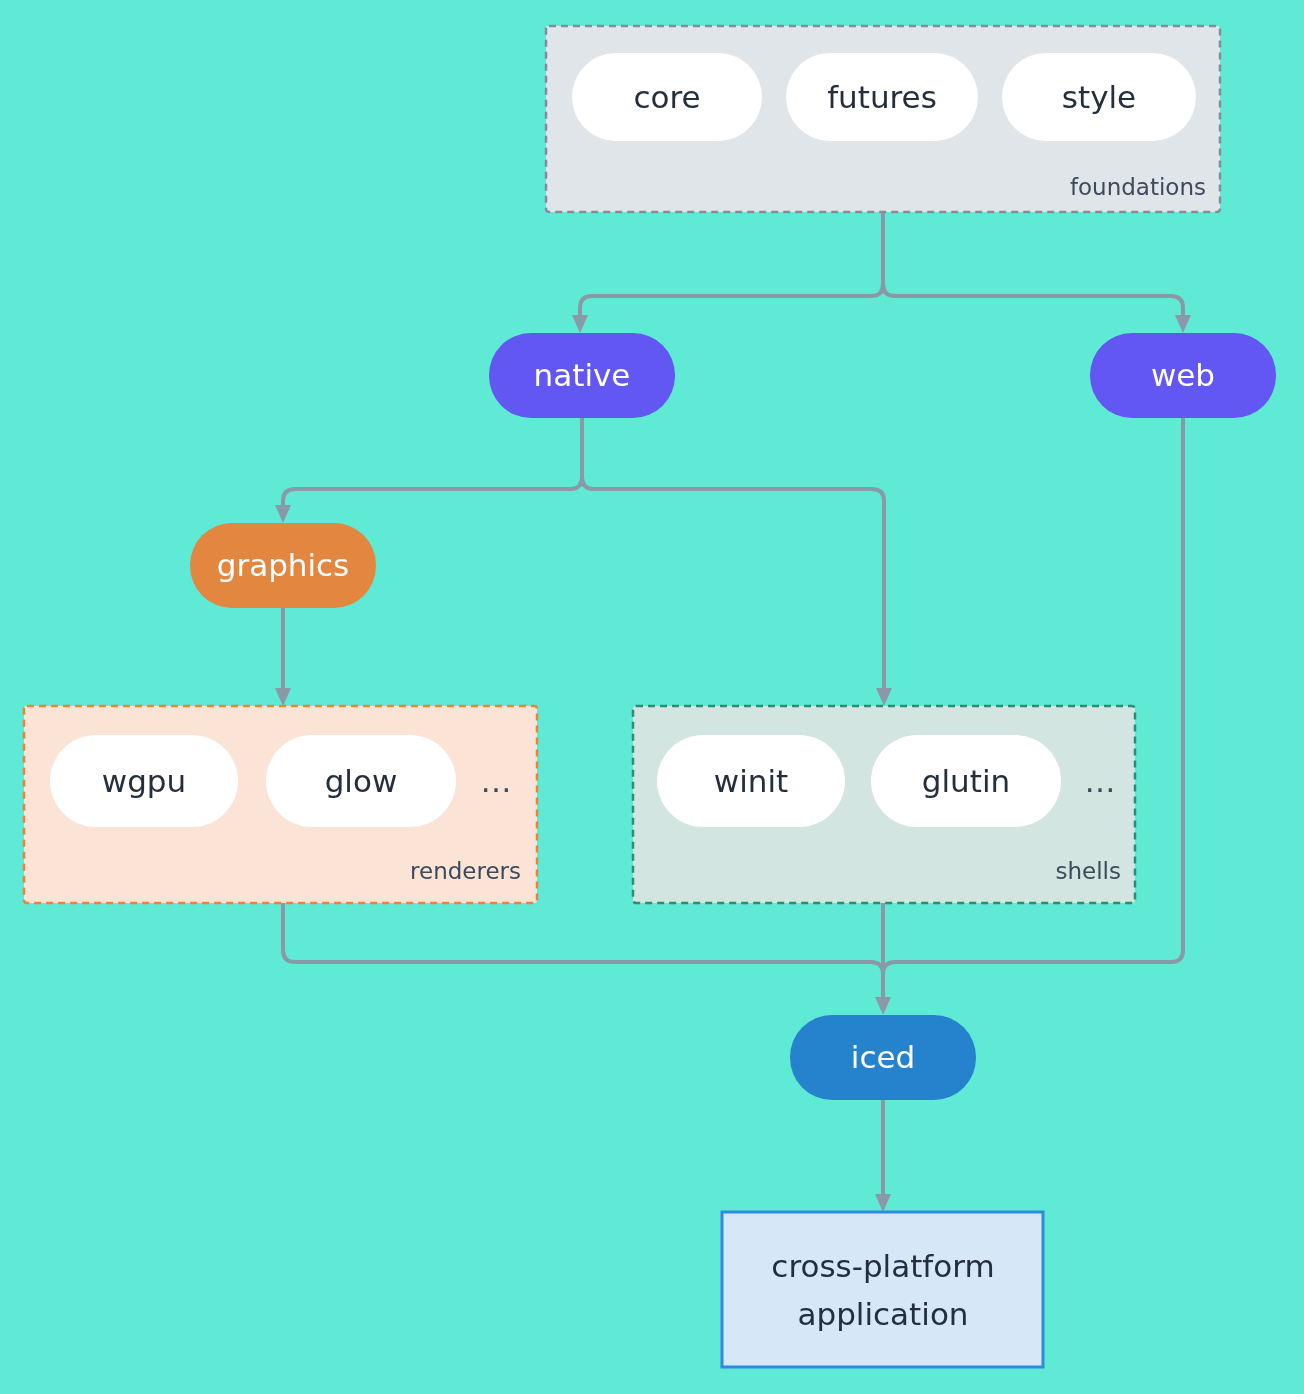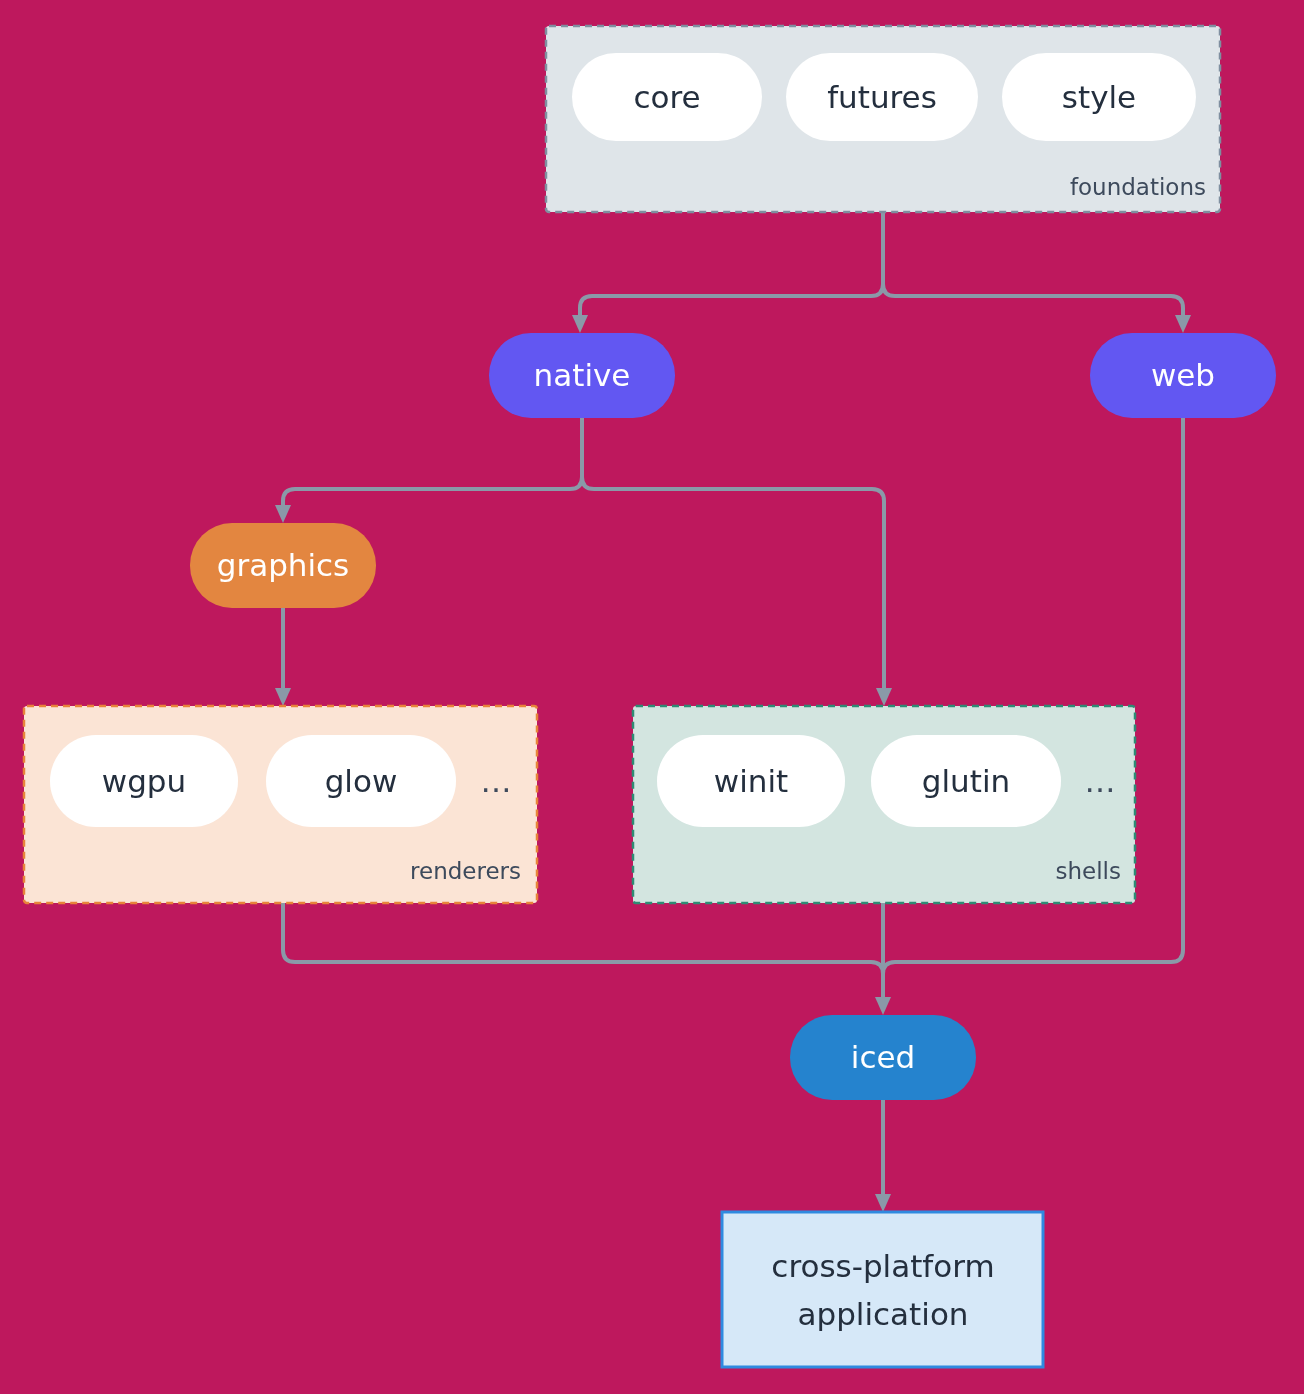--- a/index.html
+++ b/index.html
@@ -10,21 +10,21 @@
   body {
     width: 1304px;
     height: 1394px;
     overflow: hidden;
     font-family: "DejaVu Sans", sans-serif;
   }
   #diagram-root {
     position: relative;
     width: 1304px;
     height: 1394px;
-    background: #be185d;
+    background: #5eead4;
   }
   svg.diagram {
     display: block;
     width: 1304px;
     height: 1394px;
   }
   text {
     font-family: "DejaVu Sans", sans-serif;
     dominant-baseline: middle;
   }

